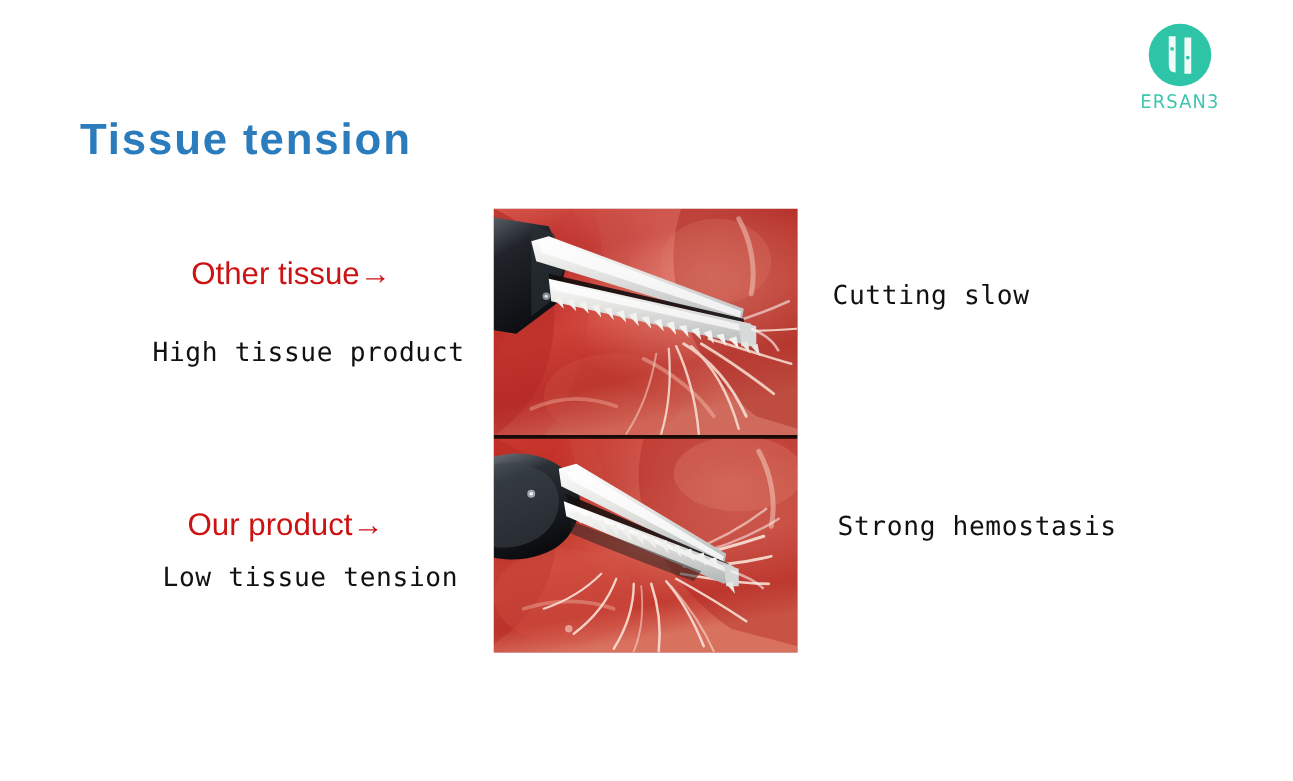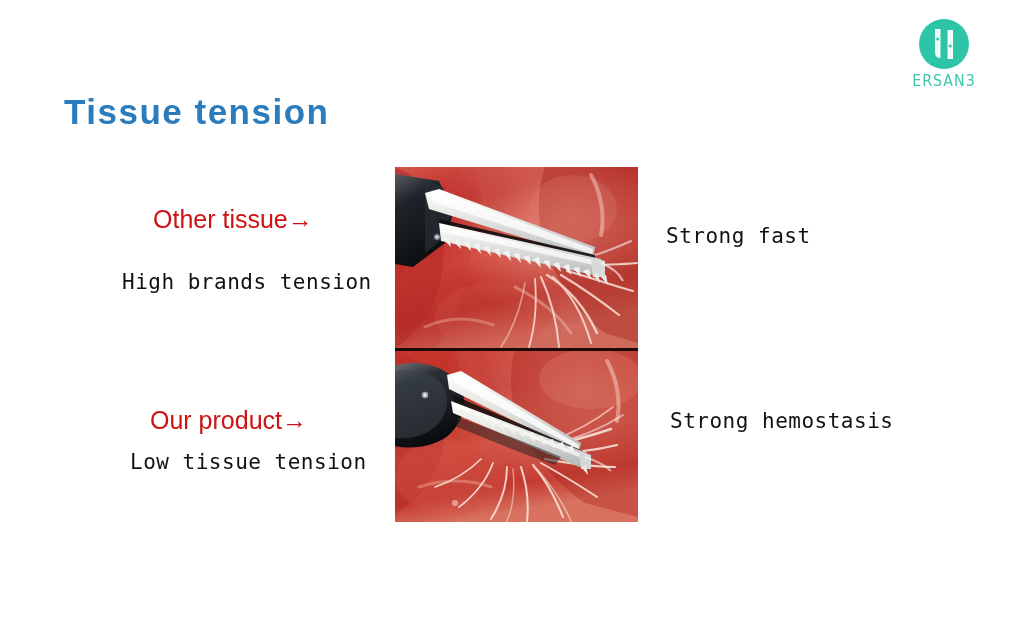--- a/index.html
+++ b/index.html
@@ -130,28 +130,28 @@
     <path d="M29.5 12 L35 12 L35 41 L29.5 41 Z" fill="#ffffff" opacity="0.92"></path>
     <path d="M24.5 17 L27.5 14 L27.5 41 L24.5 41 Z" fill="#2ec4a8"></path>
     <circle cx="19.7" cy="21" r="1.5" fill="#2ec4a8"></circle>
     <circle cx="32.2" cy="28" r="1.5" fill="#2ec4a8"></circle>
   </svg>
   <div class="logo-word">ERSAN3</div>
 </div>
 
 <div class="label-red" id="other-brands-label">Other tissue→</div>
 
-<div class="label-black" id="high-tension-label">High brands tension</div>
+<div class="label-black" id="high-tension-label">High tissue product</div>
 
 <div class="label-red" id="our-product-label">Our product→</div>
 
 <div class="label-black" id="low-tension-label">Low tissue tension</div>
 
 <div class="label-right" id="top-right-text">
-  <div>Strong fast</div>
+  <div>Cutting slow</div>
 </div>
 
 <div class="label-right" id="bottom-right-text">
   <div>Strong hemostasis</div>
 </div>
 
 <div class="image-panel">
 
   <div class="photo photo-top">
     <svg viewBox="0 0 243 182" preserveAspectRatio="none">

